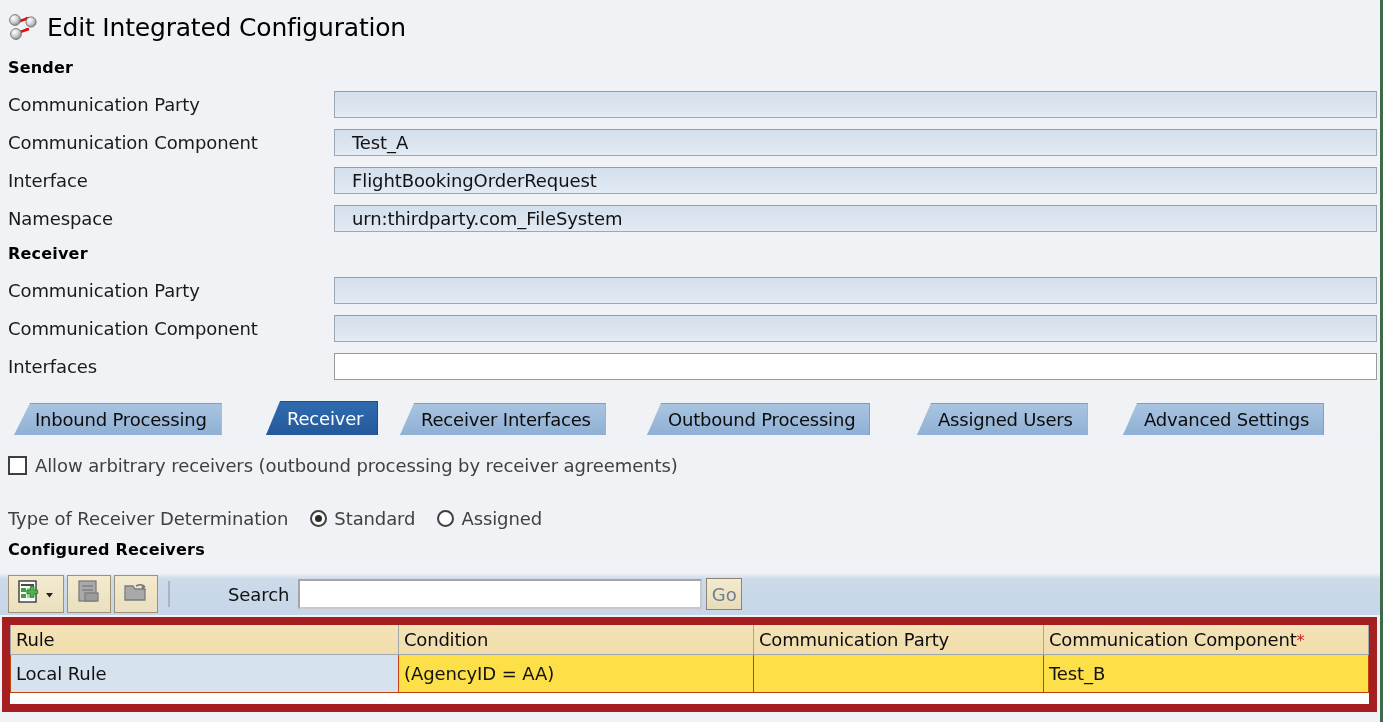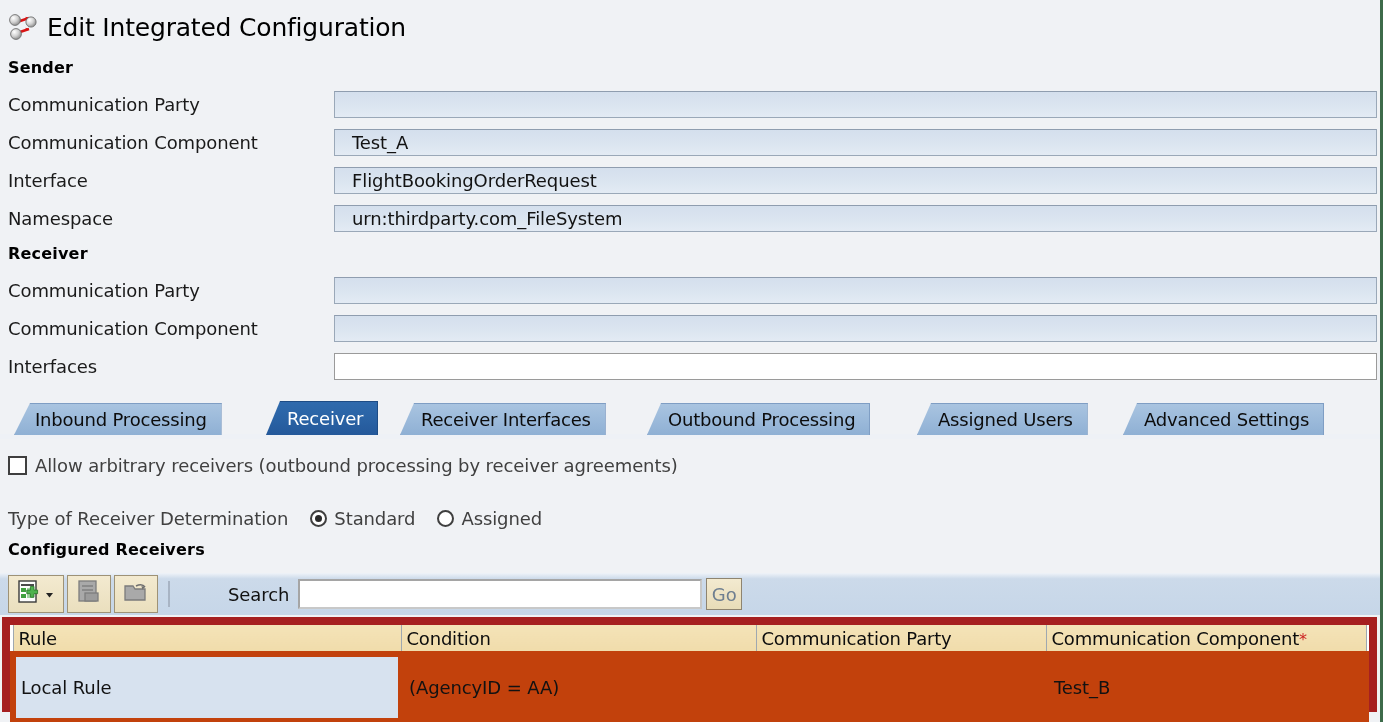--- a/index.html
+++ b/index.html
@@ -163,27 +163,27 @@
   .tbl { width: 100%; border-collapse: collapse; table-layout: fixed; }
   .tbl th {
     background: linear-gradient(to bottom, #f4e3b8 0%, #f0dcab 100%);
     border: 1px solid #9fa8b0;
     border-top: none;
     font-size: 18px; font-weight: normal; text-align: left;
     padding: 2px 5px; height: 29px; color: #0d0d0d;
     letter-spacing: -0.2px;
   }
   .tbl td {
-    border: 6px solid #c2410c;
-    font-size: 18px; padding: 20px 5px; height: 38px;
+    border: 1px solid #c2410c;
+    font-size: 18px; padding: 8px 5px; height: 38px;
     color: #121212; letter-spacing: -0.1px;
     vertical-align: middle;
   }
   .tbl td.ro { background: #d7e2ef; }
-  .tbl td.rw { background: #c2410c; }
+  .tbl td.rw { background: #fde047; }
   .req { color: #cc2222; font-size: 16px; }
 </style>
 </head>
 <body>
 
 <div id="page">
 
   <div class="title-row">
     <span class="title-icon">
       <svg width="30" height="30" viewBox="0 0 30 30">

